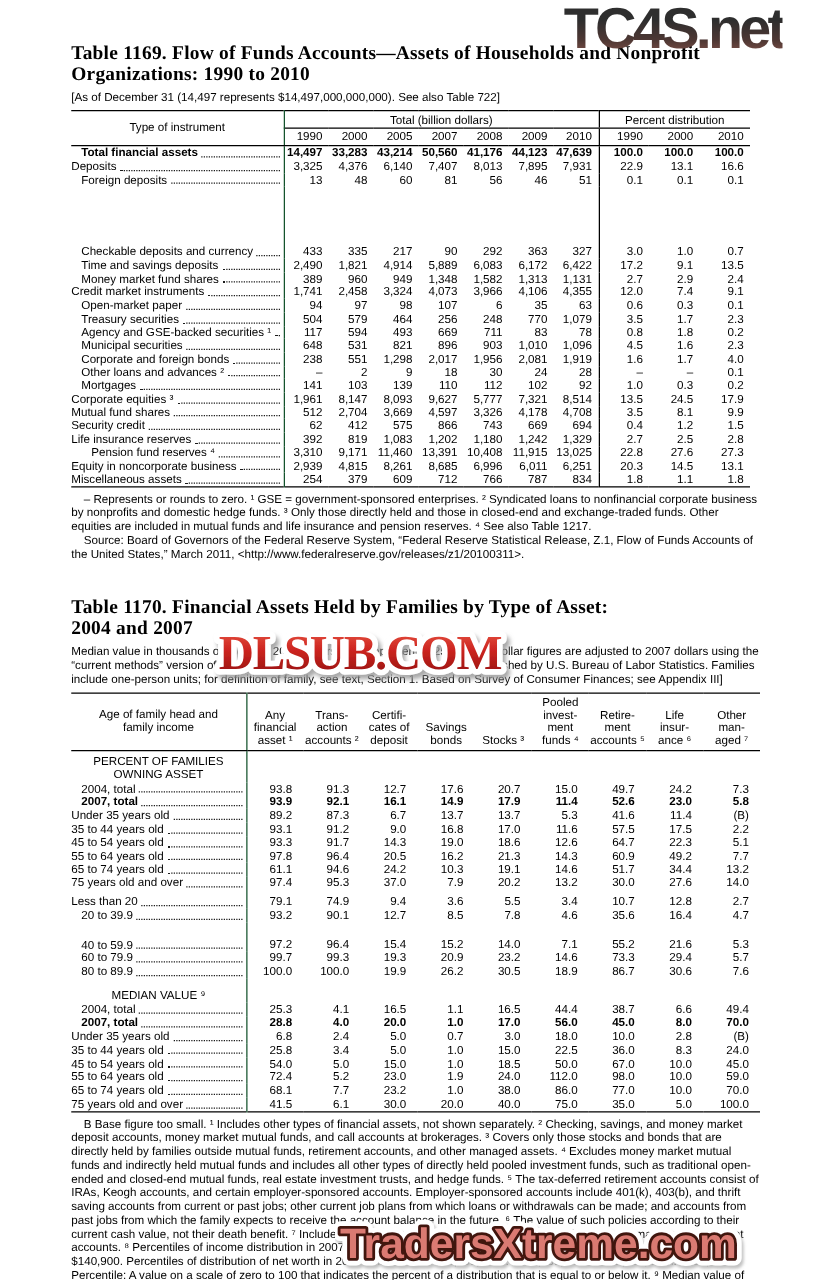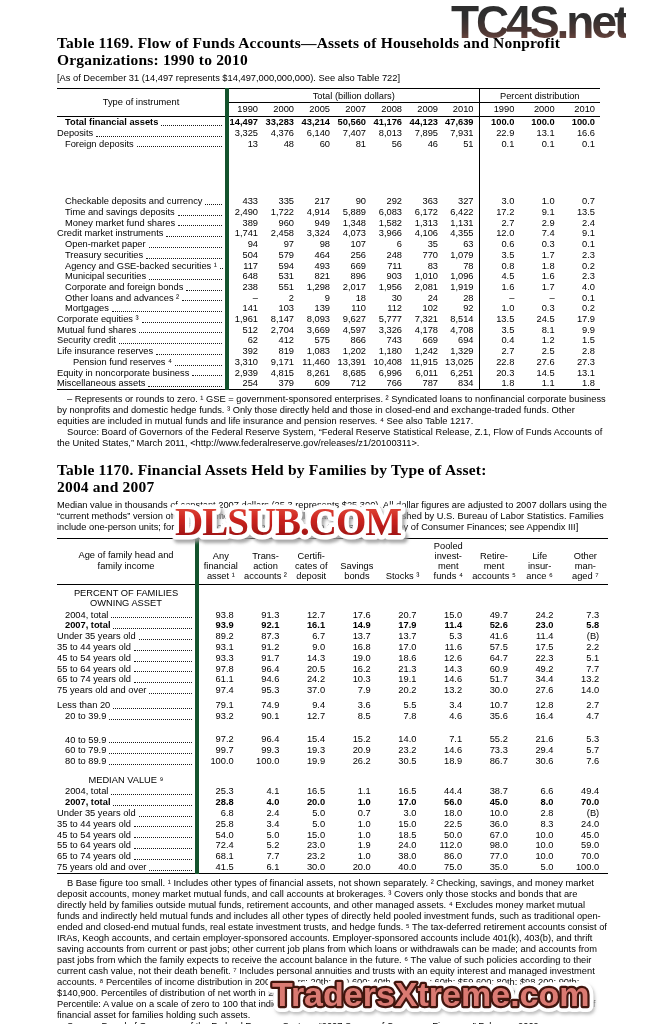--- a/index.html
+++ b/index.html
@@ -5,38 +5,38 @@
   html,body{margin:0;padding:0;}
   body{width:652px;height:1024px;background:#fff;position:relative;overflow:hidden;
        font-family:"Liberation Sans",sans-serif;color:#000;}
   .page{position:absolute;left:57px;top:34px;width:551px;}
   .tbl-title{font-family:"Liberation Serif",serif;font-weight:bold;font-size:15.5px;line-height:17px;letter-spacing:.2px;}
   .headnote{font-size:9.3px;line-height:11.2px;margin-top:5px;}
   table{border-collapse:collapse;table-layout:fixed;border-top:1.6px solid #000;border-bottom:1.4px solid #000;}
   #t1169{width:543px;margin-top:4px;}
   #t1170{width:551px;margin-top:4px;}
   th,td{padding:0;font-weight:normal;font-size:9.3px;}
-  .rule-r{border-right:4px solid #14532d;}
+  .rule-r{border-right:1px solid #14532d;}
   .rule-l{border-left:1px solid #000;}
   .hdr-b{border-bottom:1px solid #000;}
   .grp{border-bottom:1px solid #000;text-align:center;padding:2px 0 1px;}
   .yr{text-align:right;padding:1px 5px 2px 0;}
   .stub-h{text-align:center;vertical-align:middle;white-space:pre-line;line-height:11px;}
   td.num{text-align:right;padding-right:5px;line-height:10.7px;vertical-align:bottom;}
   #t1170 td.num{padding-right:9px;line-height:10.8px;}
   .stubflex{display:flex;align-items:flex-end;}
   .lbl{white-space:nowrap;line-height:10.7px;}
   .leader{flex:1 1 auto;border-bottom:1.5px dotted #1a1a1a;margin:0 3px 2px 3px;min-width:3px;}
   tr.bold{font-weight:bold;}
   tr.bold .lbl,tr.bold td.num{font-weight:bold;}
   .colh{text-align:center;vertical-align:bottom;white-space:pre-line;line-height:10px;padding:2px 0 3px;}
   .sec-h{text-align:center;white-space:pre-line;line-height:10.5px;padding:3px 0 1px;}
   .note-block{margin-top:4px;}
   .fn{font-size:9.3px;line-height:11px;margin:0;text-indent:10px;}
-  .t1170-gap{margin-top:12px;}
+  .t1170-gap{margin-top:28px;}
   
   .wm-top{position:absolute;top:-2px;left:451px;z-index:5;
     font-family:"Liberation Sans",sans-serif;font-weight:bold;font-size:46px;line-height:48px;letter-spacing:-3px;
     background:linear-gradient(180deg,#2e2e2e 38%,#4f3834 72%,#8a554c 100%);
     -webkit-background-clip:text;background-clip:text;color:transparent;-webkit-text-fill-color:transparent;
     filter:blur(.3px);}
   .wm-mid{position:absolute;left:170px;top:488px;z-index:6;}
   .wm-bottom{position:absolute;left:268px;top:968px;z-index:6;}
   svg text{font-family:"Liberation Serif",serif;}
   .wm-bottom text{font-family:"Liberation Sans",sans-serif;}
@@ -159,21 +159,21 @@
           <td class="num">0.7</td>
         </tr>
         <tr>
           <td class="stub rule-r">
             <div class="stubflex">
               <span class="lbl" style="padding-left: 8px;">Time and savings deposits</span>
               <span class="leader"></span>
             </div>
           </td>
           <td class="num">2,490</td>
-          <td class="num">1,722</td>
+          <td class="num">1,821</td>
           <td class="num">4,914</td>
           <td class="num">5,889</td>
           <td class="num">6,083</td>
           <td class="num">6,172</td>
           <td class="num">6,422</td>
           <td class="num rule-l">17.2</td>
           <td class="num">9.1</td>
           <td class="num">13.5</td>
         </tr>
         <tr>

